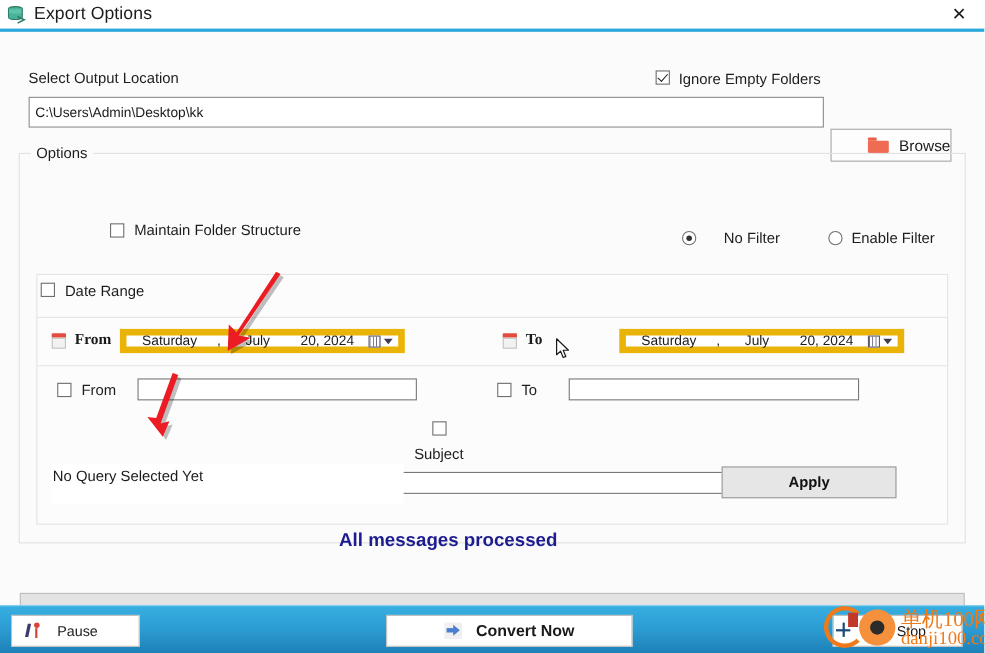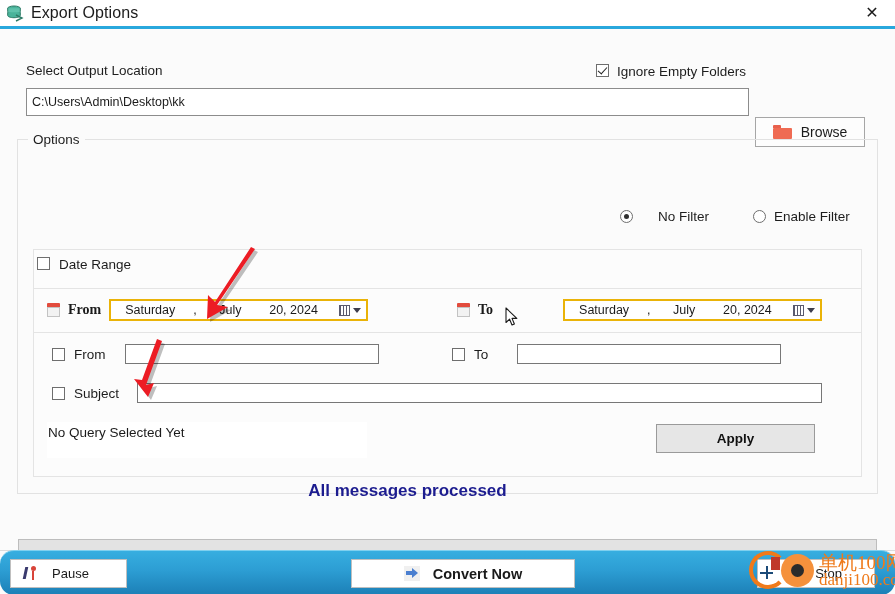--- a/index.html
+++ b/index.html
@@ -89,21 +89,21 @@
     padding: 0 5px;
     outline: none;
   }
   #browse-button {
     position: absolute;
     left: 755px; top: 88px;
     width: 110px; height: 30px;
     box-sizing: border-box;
     background: #fdfdfd;
     border: 1px solid #a6a6a6;
-    display: flex; align-items: center; justify-content: center;
+    display: flex; align-items: center; justify-content: flex-end;
     gap: 9px;
     font-size: 14px;
     color: #1b1b1b;
     cursor: default;
   }
   .folder-icon {
     width: 19px; height: 14px;
     position: relative;
     flex: 0 0 auto;
   }
@@ -234,21 +234,21 @@
   }
   .date-label {
     font-family: "Liberation Serif", serif;
     font-size: 14px;
     font-weight: bold;
     color: #1a1a1a;
   }
   .date-box {
     width: 259px; height: 22px;
     box-sizing: border-box;
-    border: 2px solid #eab308;
+    border: 6px solid #eab308;
     background: #ffffff;
     display: flex; align-items: center;
     position: relative;
     font-size: 12.5px;
     color: #1b1b1b;
   }
   .date-box .dow  { position:absolute; left: 14px; }
   .date-box .comma{ position:absolute; left: 82px; }
   .date-box .mon  { position:absolute; left: 108px; }
   .date-box .day  { position:absolute; left: 158px; }
@@ -327,21 +327,20 @@
     background: #e3e3e3;
   }
 
   
   #footer {
     position: absolute;
     left: 0; top: 550px;
     width: 895px; height: 44px;
     background: linear-gradient(180deg, #37aee0 0%, #2c9dd3 45%, #1c7fb6 100%);
     border-top: 1px solid #7fd0ef;
-    border-radius: 14px;
   }
   .footer-btn {
     position: absolute;
     box-sizing: border-box;
     background: #ffffff;
     border: 1px solid #bfbfbf;
     display: flex; align-items: center;
     height: 29px;
     top: 8px;
   }
@@ -437,20 +436,24 @@
   </div>
 
   <div id="ignore-empty-row">
     <span class="cb checked"></span>
     <span class="lbl">Ignore Empty Folders</span>
   </div>
 
   <div id="options-group"></div>
   <div id="options-legend">Options</div>
 
+  <div id="maintain-folder-row">
+    <span class="cb"></span>
+    <span class="lbl">Maintain Folder Structure</span>
+  </div>
 
   <div id="no-filter-row">
     <span class="rb checked"></span>
     <span class="lbl">No Filter</span>
   </div>
   <div id="enable-filter-row">
     <span class="rb"></span>
     <span class="lbl">Enable Filter</span>
   </div>
 
@@ -504,21 +507,21 @@
     <span class="lbl">From</span>
     <input class="txt-input" style="width: 254px; margin-left: 10px;" type="text" value="">
   </div>
 
   <div class="txt-row" style="left:452px; top:315px;">
     <span class="cb"></span>
     <span class="lbl">To</span>
     <input class="txt-input" style="width: 264px; margin-left: 20px;" type="text" value="">
   </div>
 
-  <div class="txt-row" style="left:52px; top:354px;">
+  <div class="txt-row" style="left:52px; top:354px;flex-direction:column;">
     <span class="cb"></span>
     <span class="lbl">Subject</span>
     <input class="txt-input" style="width: 685px; margin-left: 9px;" type="text" value="">
   </div>
 
   <div id="no-query-box">No Query Selected Yet</div>
   <div id="apply-button">Apply</div>
 
   <div id="status-text">All messages processed</div>
   <div id="progress-bar"></div>

